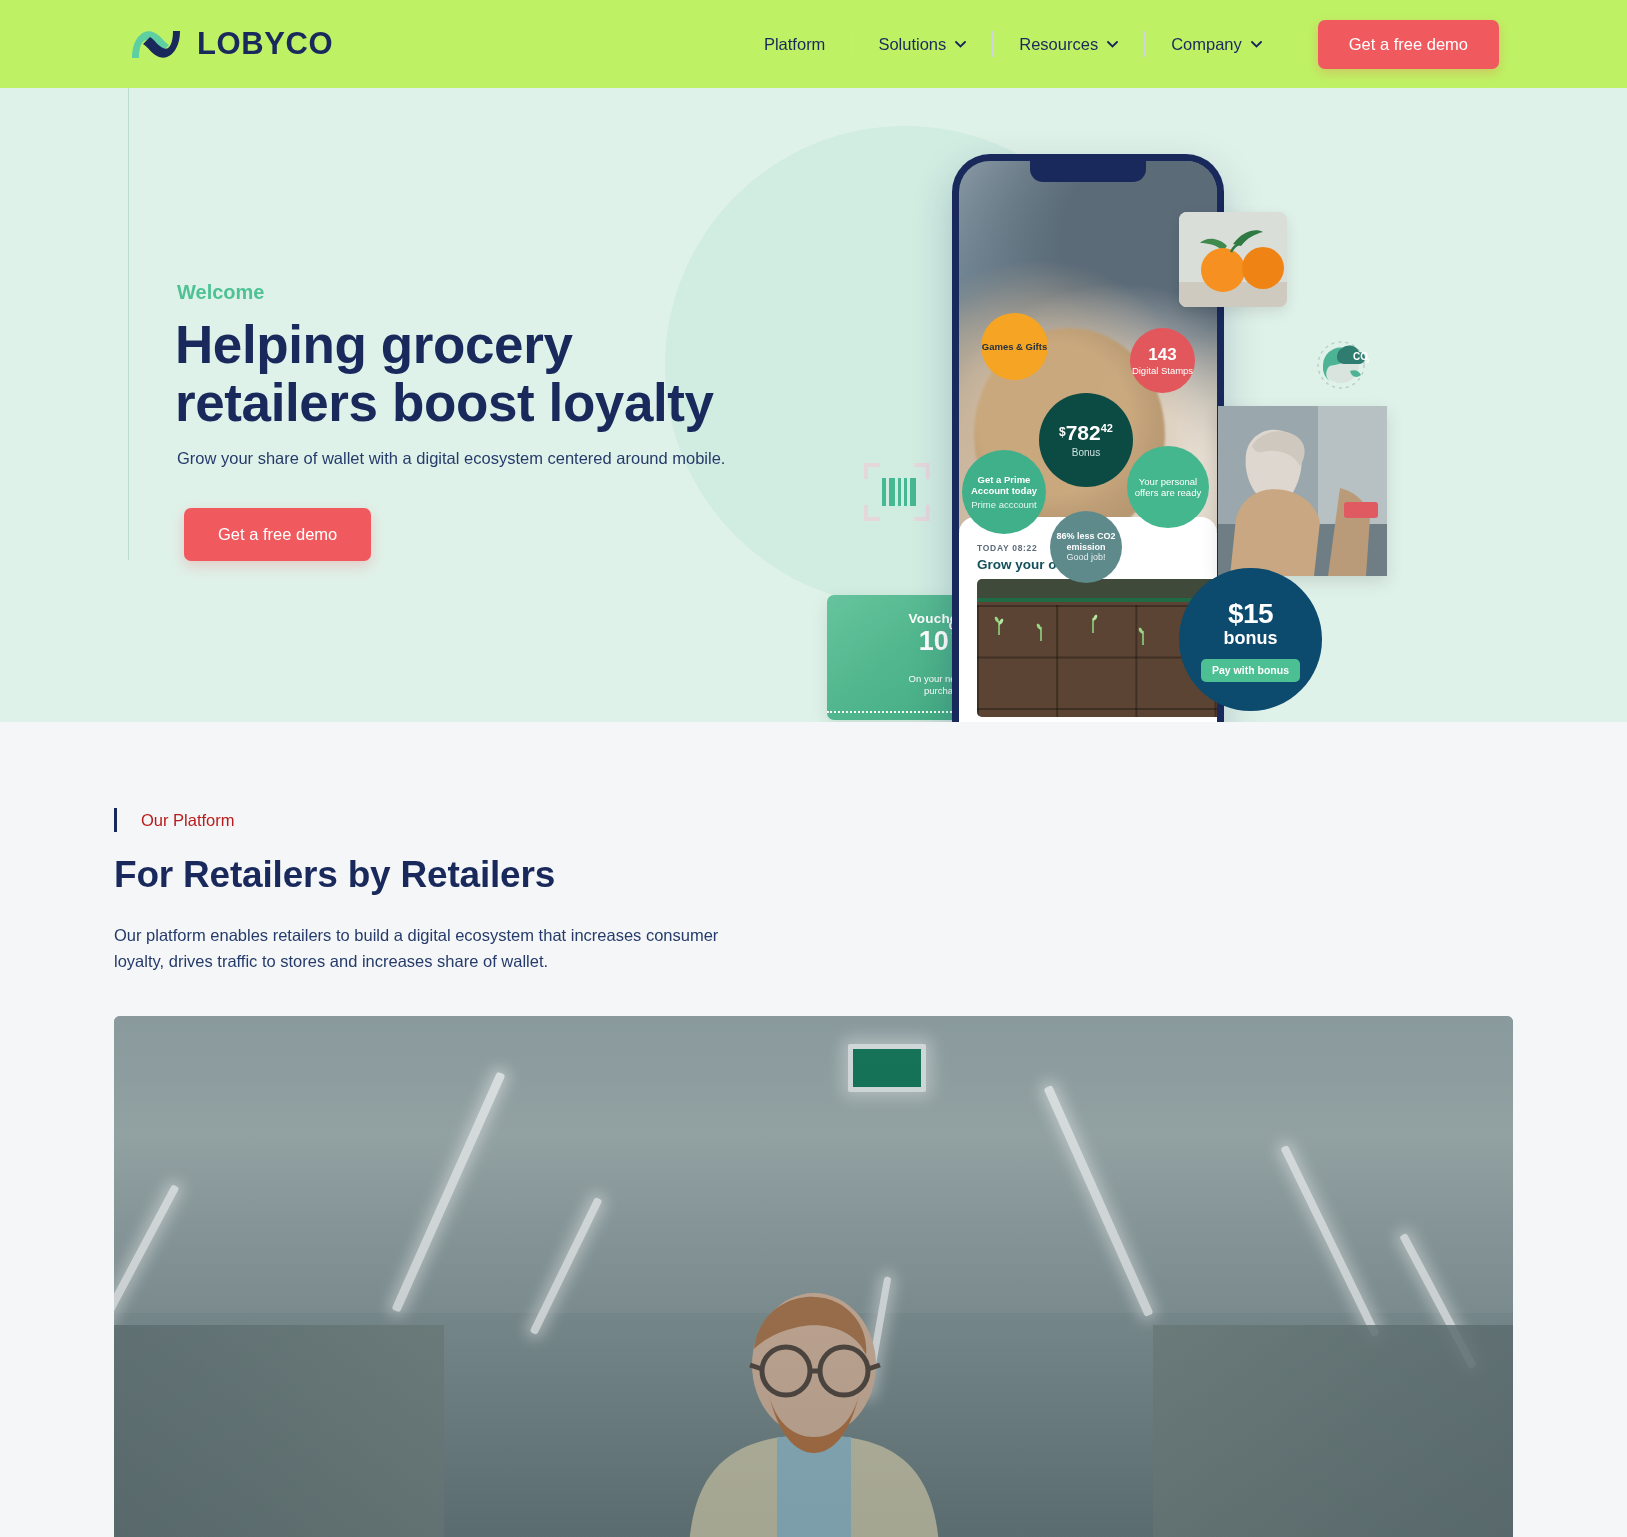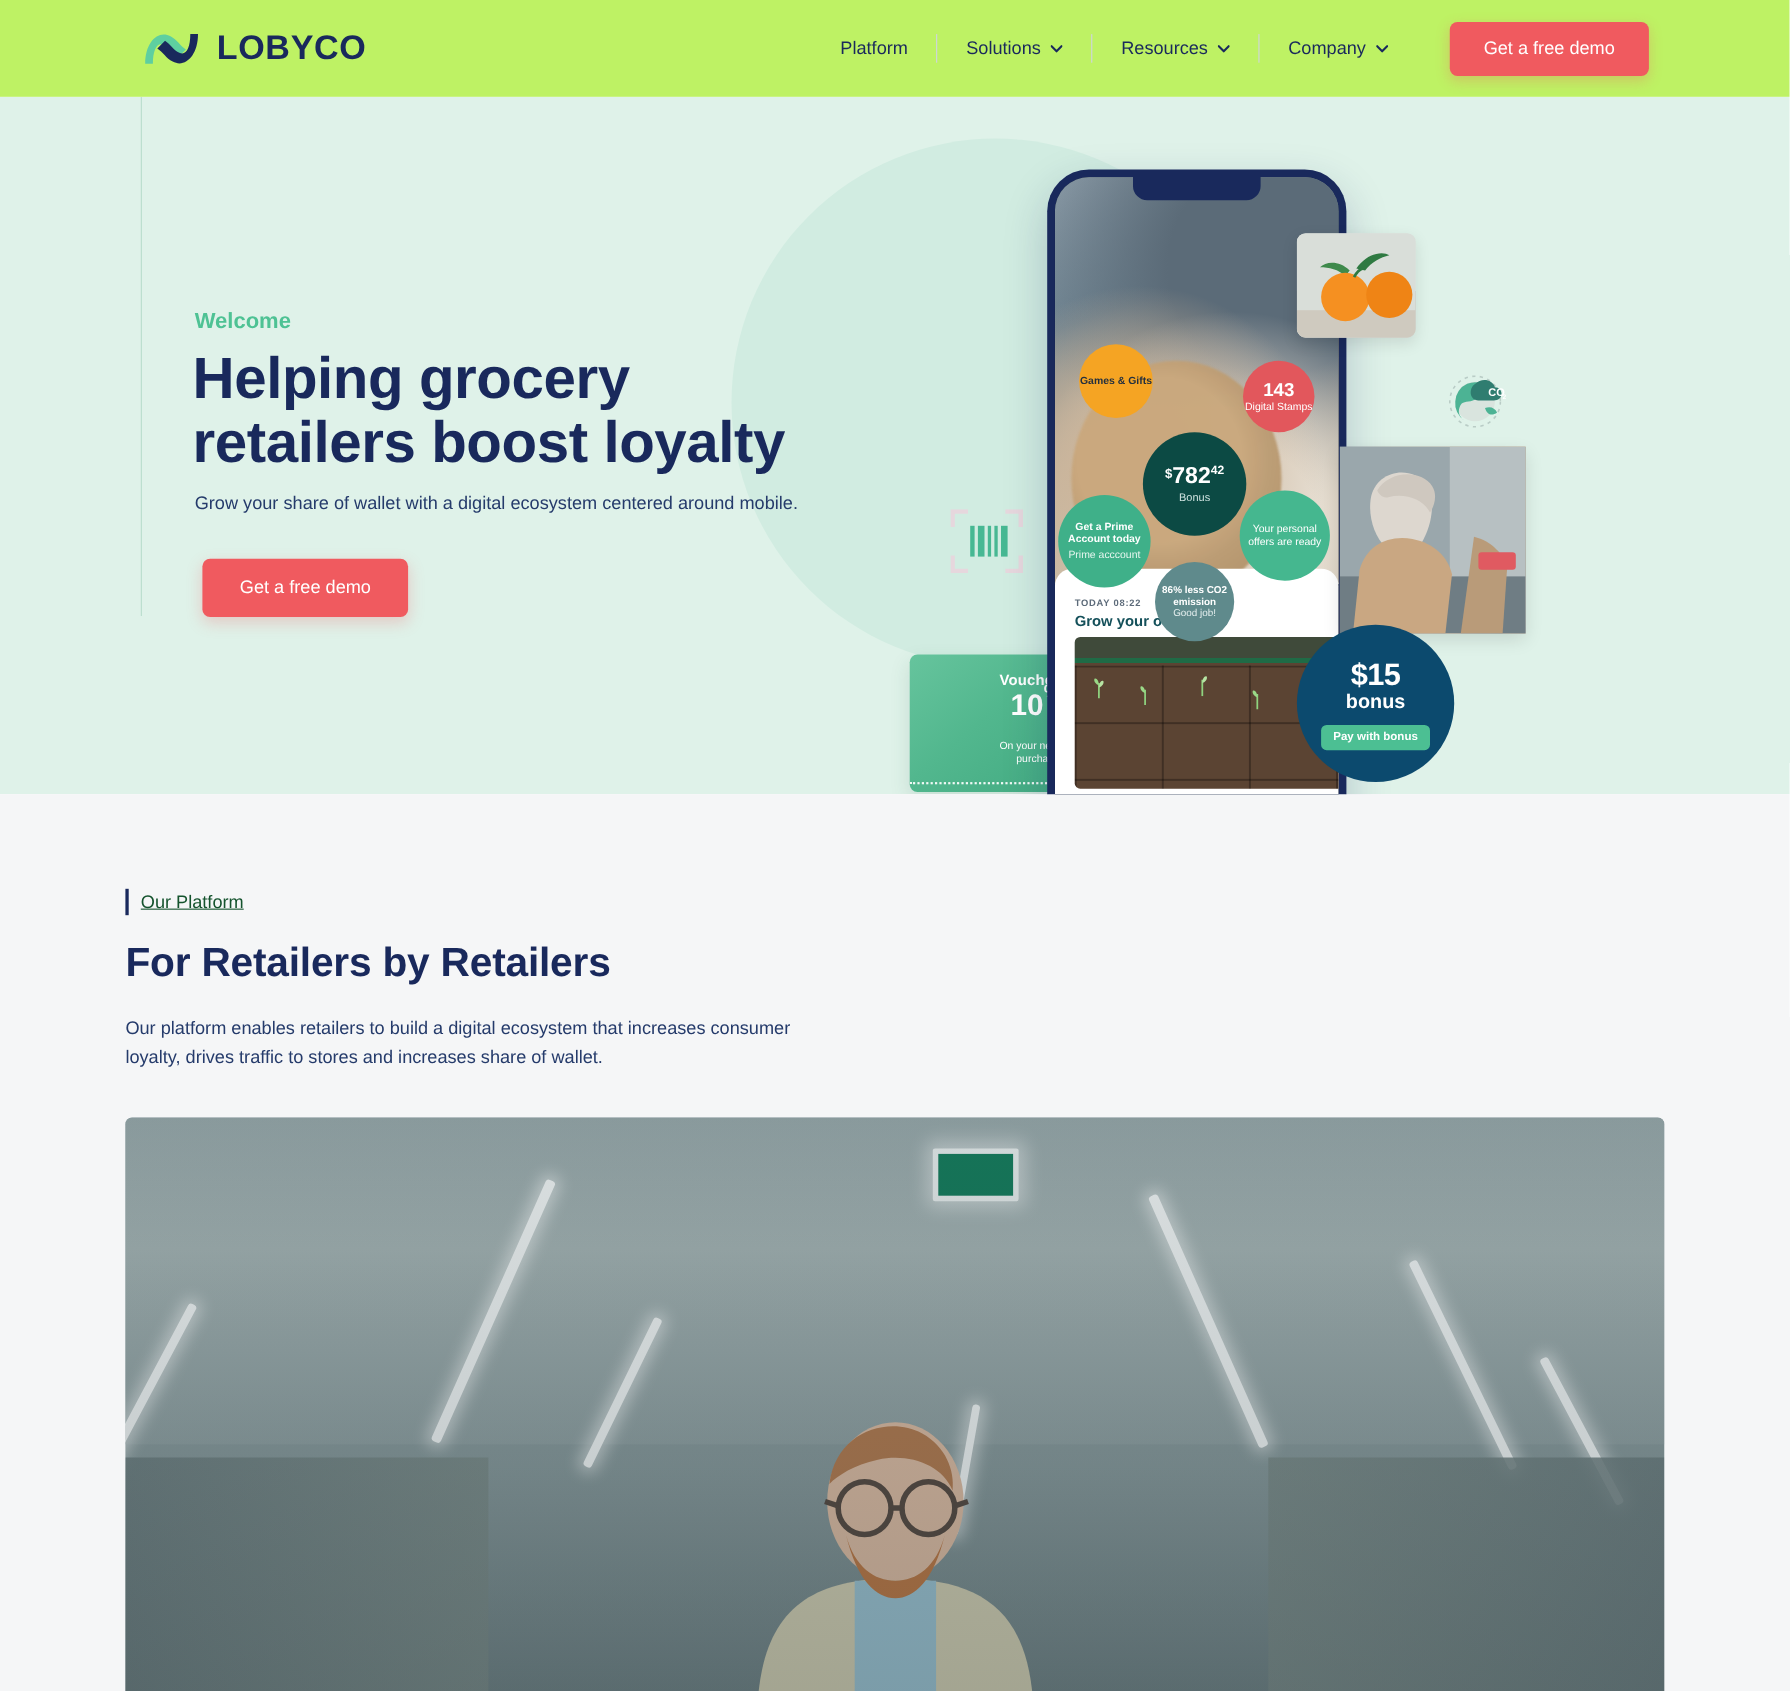--- a/index.html
+++ b/index.html
@@ -275,22 +275,22 @@
     box-shadow: 0 6px 16px rgba(0,0,0,.12);
   }
   .co2-badge {
     position:absolute; left:1310px; top:243px; width:62px; height:62px; z-index:18;
   }
 
   
   .platform { background:#f5f6f7; padding: 86px 0 0 0; position:relative; }
   .plat-inner { padding: 0 114px; position:relative; }
   .kicker {
-    display:flex; align-items:center; gap:11px;
-    font-size:16.5px; color:#14532d;text-decoration:underline;
+    display:flex; align-items:center; gap:24px;
+    font-size:16.5px; color:#b91c1c;
   }
   .kicker-bar { width:3px; height:24px; background:#19295c; display:block; }
   .plat-h2 {
     margin-top: 22px;
     font-size: 37px; font-weight:bold; color:#19295c; letter-spacing:-.2px;
   }
   .plat-p {
     margin-top: 27px;
     font-size: 16.5px; line-height:1.56; color:#253b6b;
     max-width: 650px;

